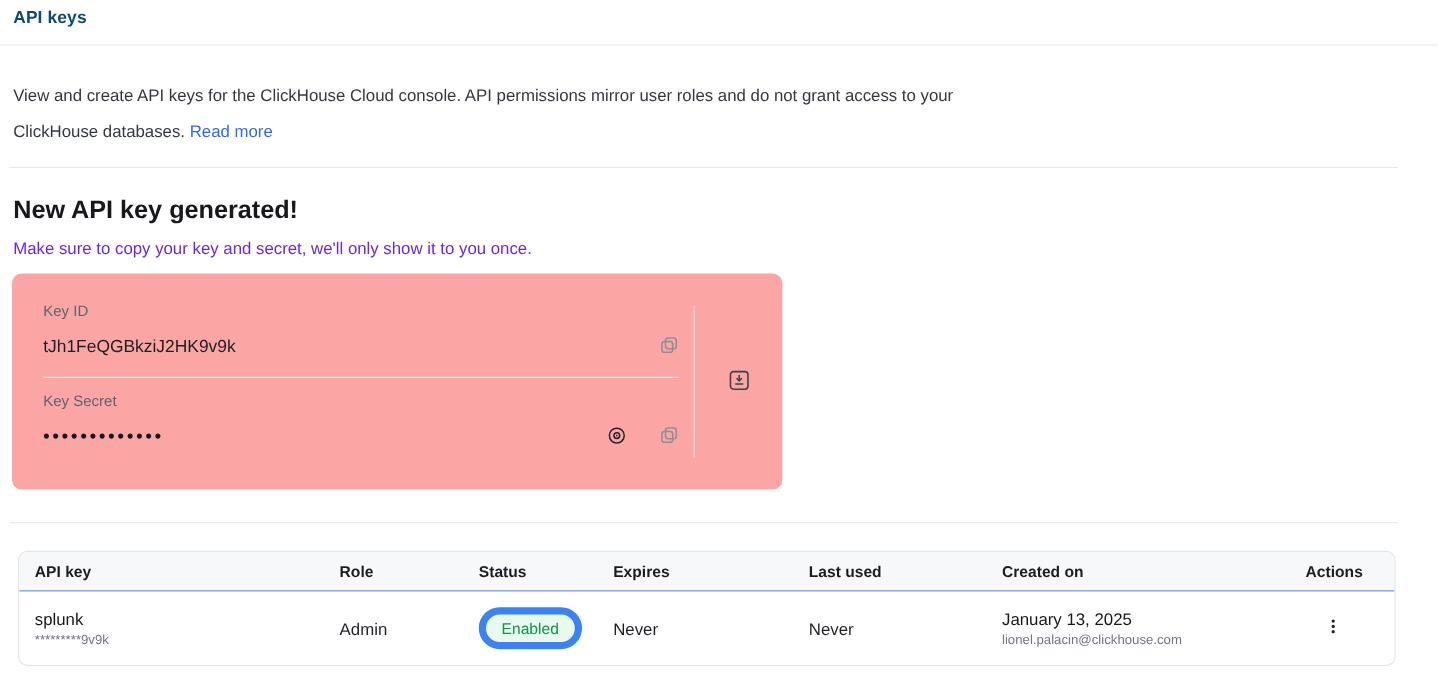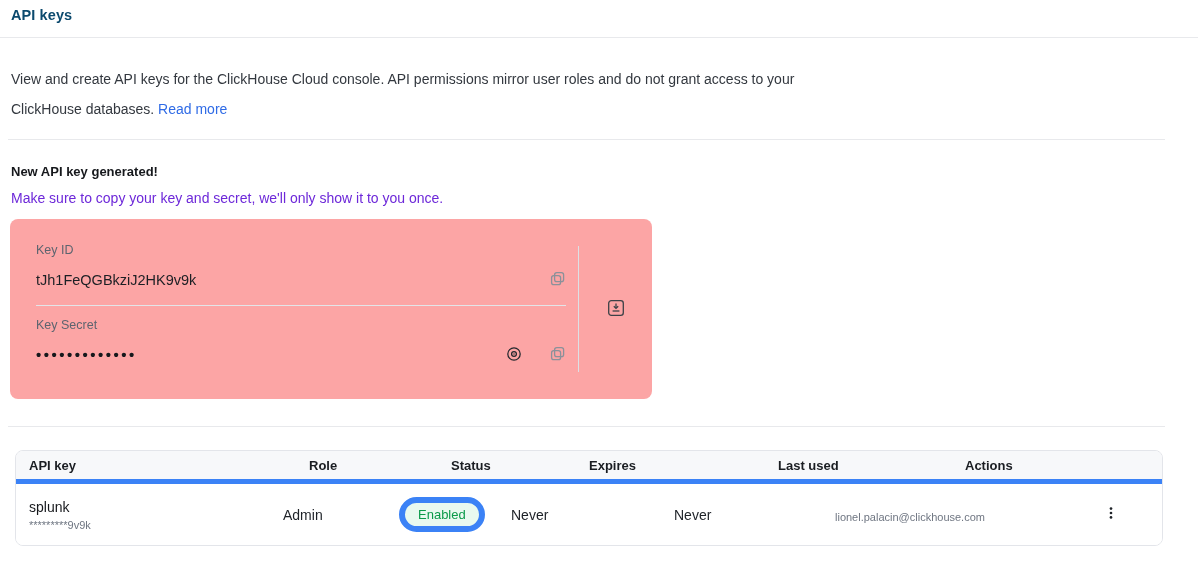--- a/index.html
+++ b/index.html
@@ -21,21 +21,21 @@
     margin: 26px 0 0 11px;
     max-width: 825px;
     font-size: 14px; line-height: 30px; color: #33383f;
   }
   .link { color: #2f6be6; text-decoration: none; cursor: pointer; }
 
   .divider-2 { margin-top: 15px; }
 
   .banner-title {
     margin: 24px 0 0 11px;
-    font-size: 13px; font-weight: 700; color: #16181c;
+    font-size: 21px; font-weight: 700; color: #16181c;
   }
   .banner-subtitle {
     margin: 11px 0 0 11px;
     font-size: 14px; color: #6d28d9;
   }
 
   
   .key-card {
     margin: 13px 0 0 10px;
     width: 642px; height: 180px;
@@ -76,22 +76,22 @@
     margin: 23px 0 0 15px;
     width: 1148px;
     border: 1px solid #e3e5ea;
     border-radius: 8px;
     overflow: hidden;
     background: #fff;
   }
   .t-grid { display: grid; grid-template-columns: 254px 116px 112px 163px 161px 253px 1fr; }
   .thead {
     background: #f7f8fa;
-    border-bottom: 5px solid #3b82f6;
-    height: 33px; align-items: center; gap: 26px;
+    border-bottom: 1px solid #3b82f6;
+    height: 33px; align-items: center;
   }
   .th {
     font-size: 13px; font-weight: 700; color: #1a1d22;
     padding-left: 13px;
   }
   .trow { height: 61px; align-items: center; background: #fff; }
   .td { padding-left: 13px; font-size: 14px; color: #1d2127; }
   .cell-primary { font-size: 14px; color: #16181c; }
   .cell-secondary { margin-top: 4px; font-size: 11px; color: #6f7682; }
   .badge {
@@ -186,35 +186,37 @@
 
   <hr class="divider divider-inset divider-3">
 
   <div class="keys-table">
     <div class="t-grid thead">
       <div class="th">API key</div>
       <div class="th">Role</div>
       <div class="th">Status</div>
       <div class="th">Expires</div>
       <div class="th">Last used</div>
+      <div class="th">Created on</div>
       <div class="th">Actions</div>
     </div>
 
     <div class="t-grid trow">
       <div class="td">
         <div class="cell-primary">splunk</div>
         <div class="cell-secondary">*********9v9k</div>
       </div>
       <div class="td">Admin</div>
       <div class="td">
         <span class="badge">Enabled</span>
       </div>
       <div class="td">Never</div>
       <div class="td">Never</div>
       <div class="td">
+        <div class="cell-primary">January 13, 2025</div>
         <div class="cell-secondary">lionel.palacin@clickhouse.com</div>
       </div>
       <div class="td actions-cell">
         <button class="icon-btn" style="width:18px;height:18px;">
           <span>
             <svg width="14" height="14" viewBox="0 0 14 14" fill="#1f2328">
               <circle cx="7" cy="2.6" r="1.35"></circle>
               <circle cx="7" cy="7" r="1.35"></circle>
               <circle cx="7" cy="11.4" r="1.35"></circle>
             </svg>

